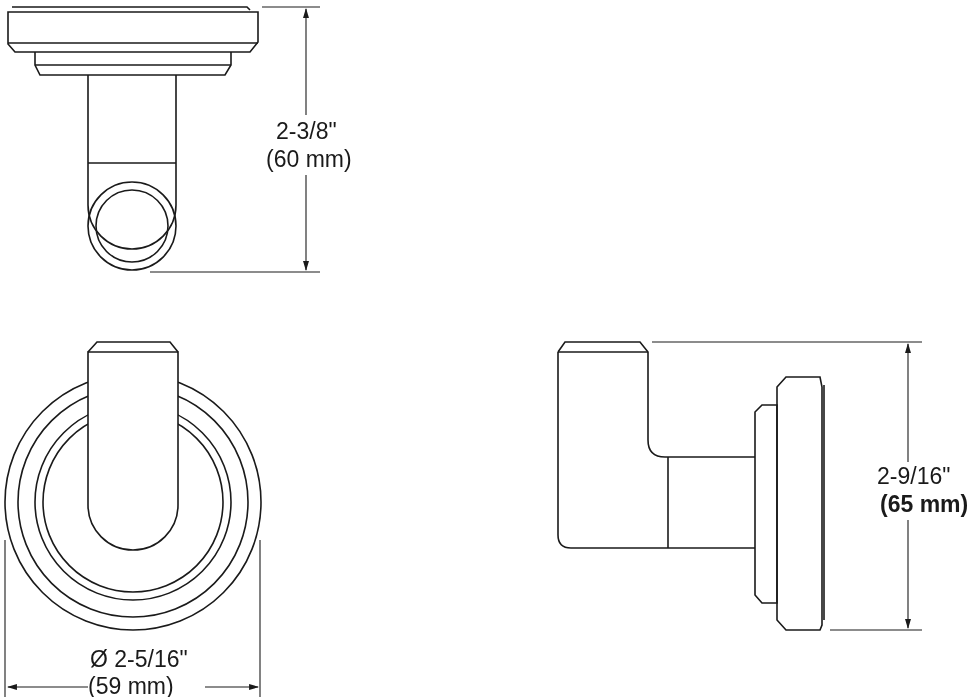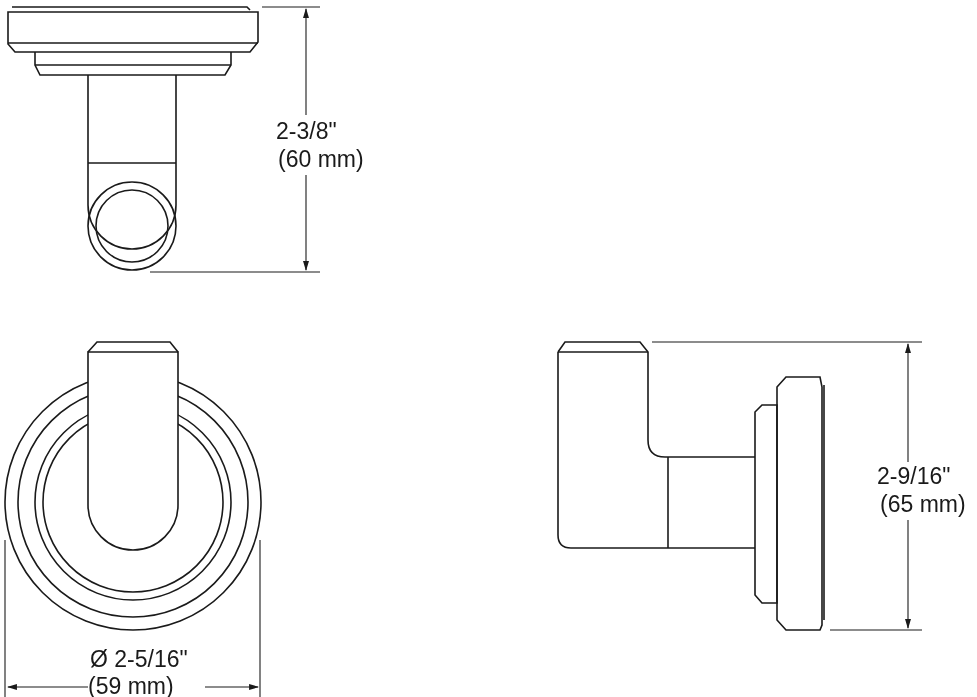--- a/index.html
+++ b/index.html
@@ -71,19 +71,19 @@
 
   <g>
     <line class="dim" x1="652" y1="342" x2="922" y2="342"></line>
     <line class="dim" x1="830" y1="630" x2="922" y2="630"></line>
     <line class="dim" x1="908" y1="344" x2="908" y2="462" marker-start="url(#arr)"></line>
     <line class="dim" x1="908" y1="520" x2="908" y2="628" marker-end="url(#arr)"></line>
   </g>
 </svg>
 
 <div class="lbl" style="left:276px; top:117px;">2-3/8"</div>
-<div class="lbl" style="left:278px; top:145px;">(60 mm)</div>
+<div class="lbl" style="left:266px; top:145px;">(60 mm)</div>
 
 <div class="lbl" style="left:90px; top:645px;">Ø 2-5/16"</div>
 <div class="lbl" style="left:88px; top:672px;">(59 mm)</div>
 
 <div class="lbl" style="left:877px; top:462px;">2-9/16"</div>
-<div class="lbl" style="left:880px; top:490px;">(65 mm)</div>
+<div class="lbl" style="left:880px; top:490px;font-weight:bold;">(65 mm)</div>
 
 </body></html>

